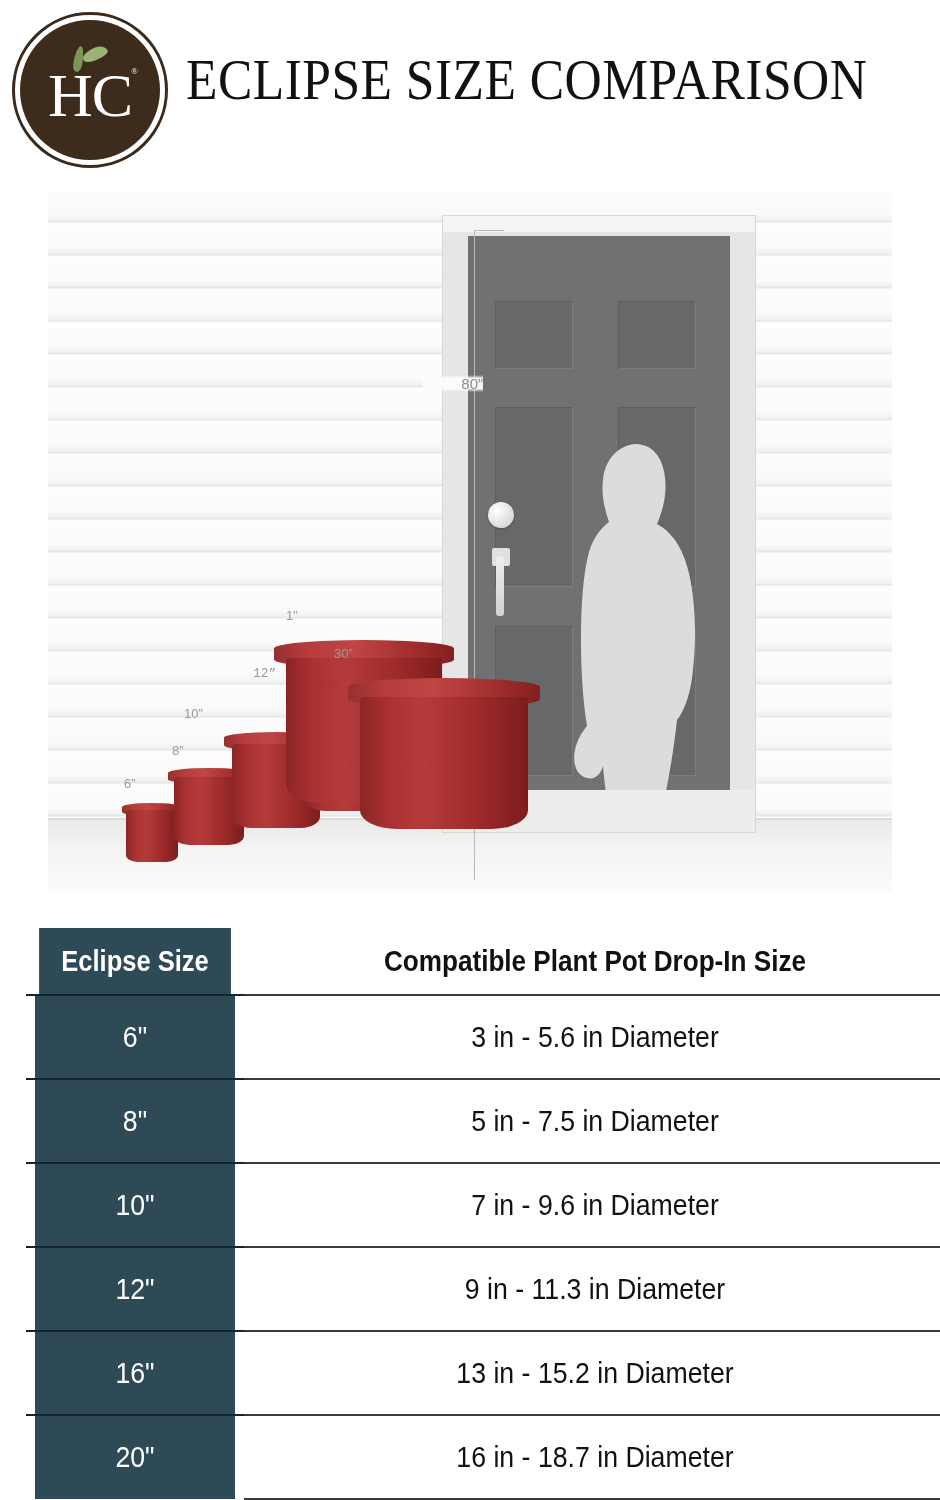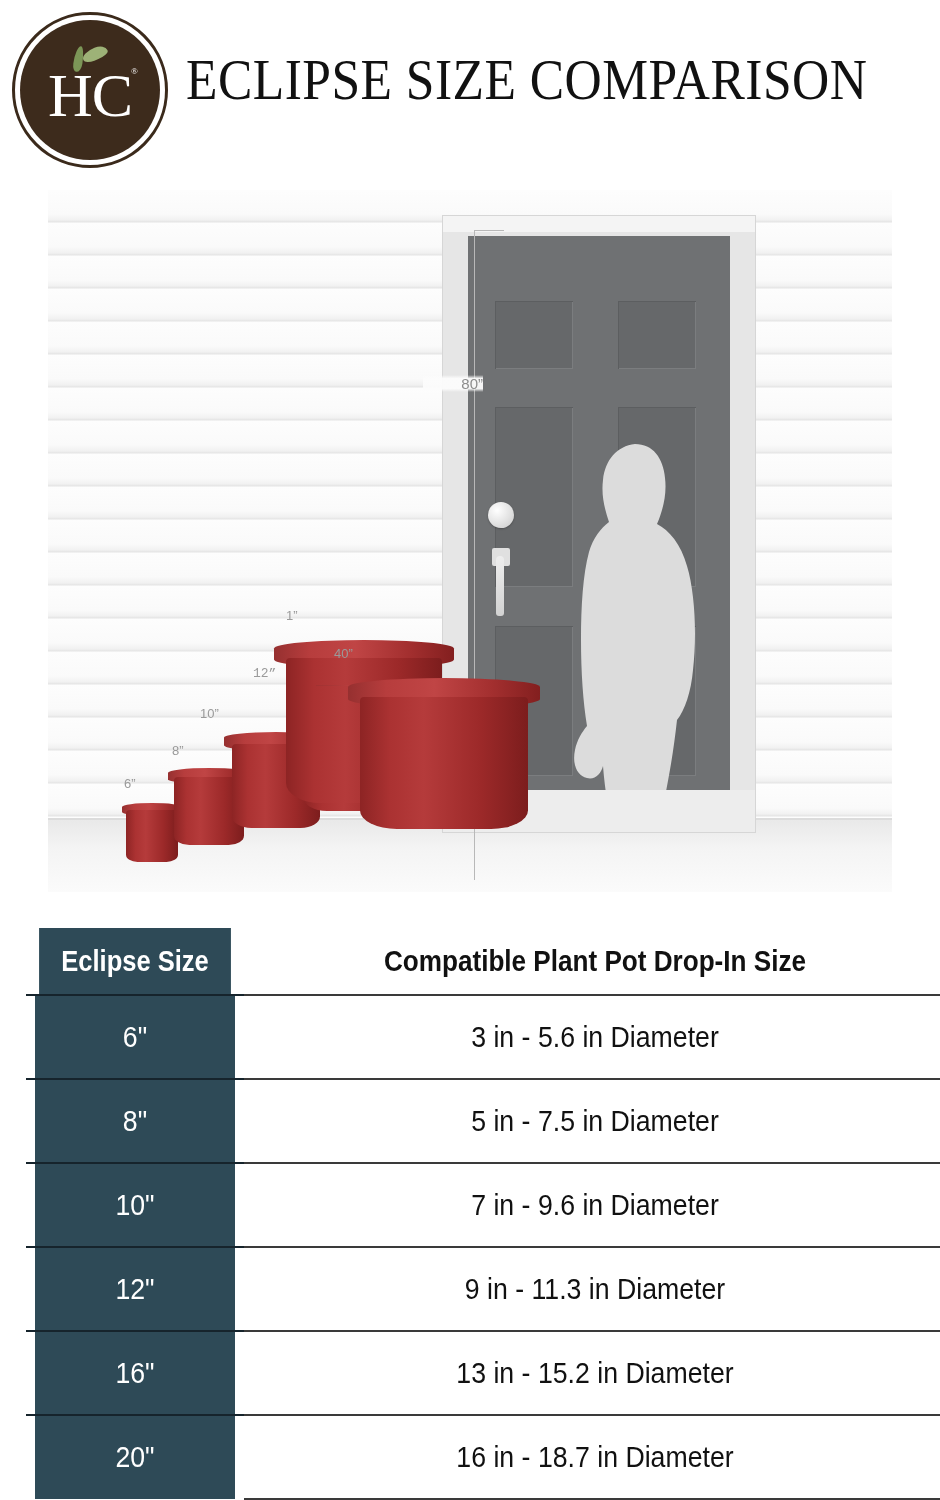--- a/index.html
+++ b/index.html
@@ -371,34 +371,34 @@
   <div class="pot-rim" style="left:74px;  top:613px; width:60px;  height:13px;"></div>
   <div class="pot" style="left:78px;  top:620px; width:52px;  height:52px;"></div>
   <div class="pot-label" style="left:76px;  top:586px;">6”</div>
 
   <div class="pot-rim" style="left:120px; top:578px; width:82px;  height:16px;"></div>
   <div class="pot" style="left:126px; top:587px; width:70px;  height:68px;"></div>
   <div class="pot-label" style="left:124px; top:553px;">8”</div>
 
   <div class="pot-rim" style="left:176px; top:542px; width:104px; height:19px;"></div>
   <div class="pot" style="left:184px; top:554px; width:88px;  height:84px;"></div>
-  <div class="pot-label" style="left:152px; top:516px;">10”</div>
+  <div class="pot-label" style="left:136px; top:516px;">10”</div>
 
   <div class="pot-rim" style="left:246px; top:503px; width:126px; height:22px;"></div>
   <div class="pot" style="left:255px; top:517px; width:108px; height:104px;"></div>
   <div class="pot-label" style="left:205px; top:476px;font-family:Liberation Mono, monospace;">12”</div>
 
   <div class="pot-rim" style="left:226px; top:450px; width:180px; height:28px;"></div>
   <div class="pot" style="left:238px; top:468px; width:156px; height:145px;"></div>
   <div class="pot-label" style="left:238px; top:418px;">1”</div>
 
   <div class="pot-rim" style="left:268px; top:495px; width:156px; height:1px;"></div>
   <div class="pot-rim" style="left:300px; top:488px; width:192px; height:30px;"></div>
   <div class="pot" style="left:312px; top:507px; width:168px; height:132px;"></div>
-  <div class="pot-label" style="left:286px; top:456px;">40”</div>
+  <div class="pot-label" style="left:286px; top:456px;">30”</div>
 </div>
 
 <table class="size-table">
   <colgroup>
     <col class="col-left">
     <col class="col-right">
   </colgroup>
   <thead>
     <tr>
       <th class="th-left row-sep-left">Eclipse Size</th>

